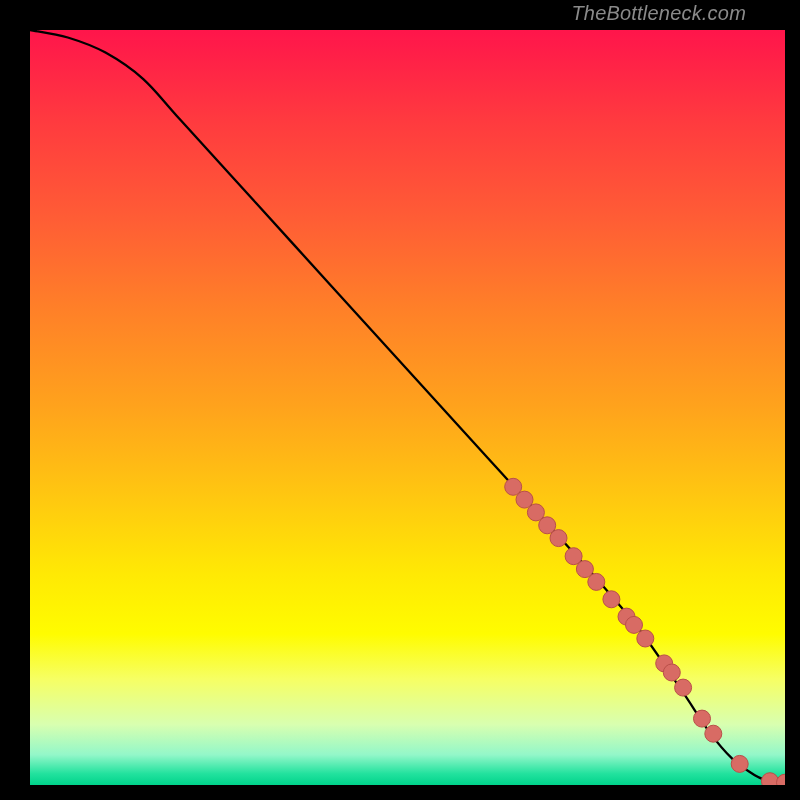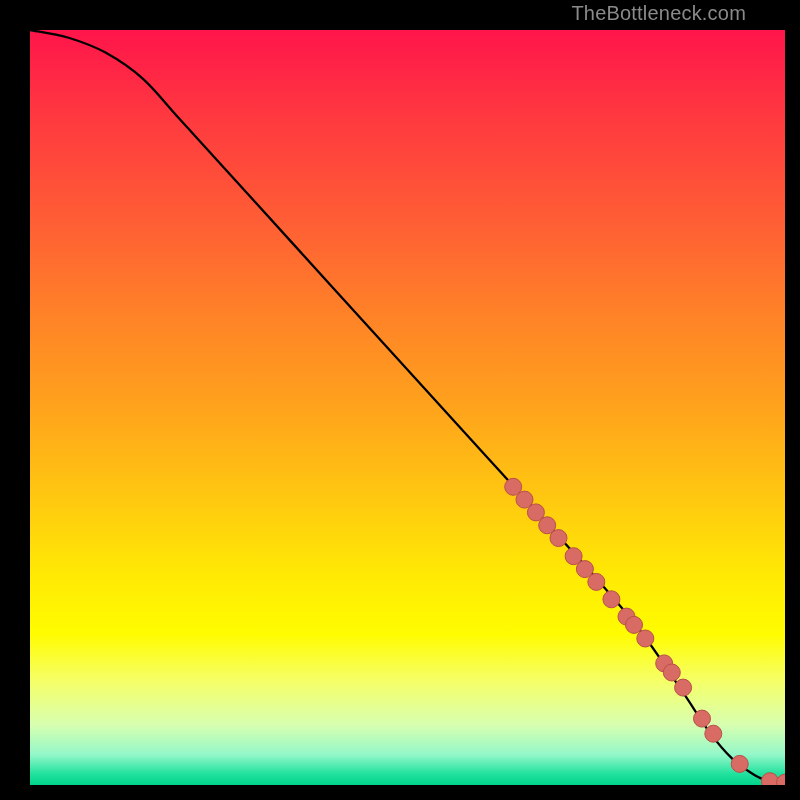--- a/index.html
+++ b/index.html
@@ -8,20 +8,21 @@
     width: 800px;
     height: 800px;
     background: #000;
     font-family: Arial, Helvetica, sans-serif;
     overflow: hidden;
   }
   .stage {
     position: relative;
     width: 760px;
     height: 800px;
+    font-style: italic;
   }
   .attrib {
     position: absolute;
     top: 2px;
     right: 14px;
     color: #8a8a8a;
     font-size: 20px;
     font-weight: 400;
     letter-spacing: 0.2px;
   }

